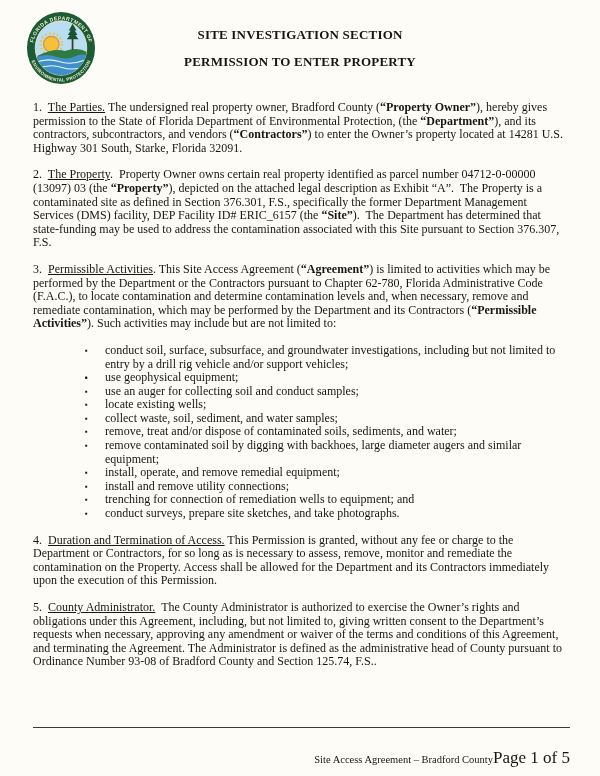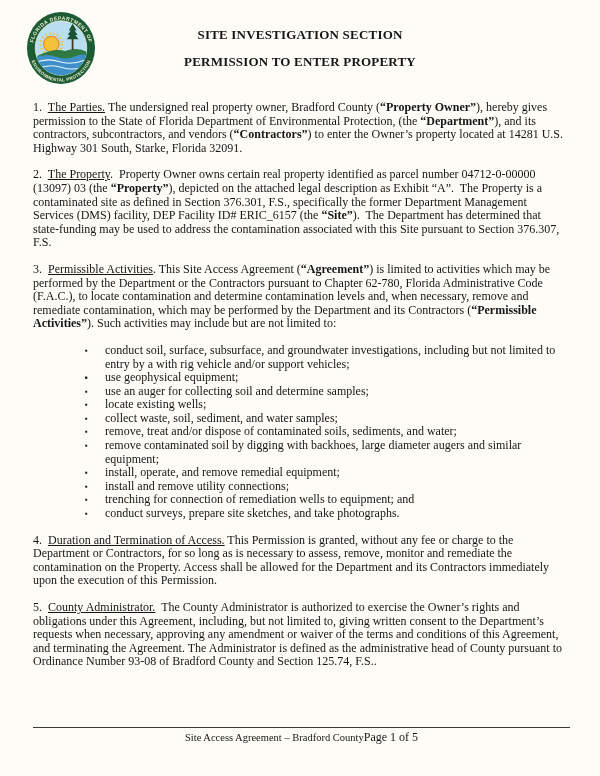--- a/index.html
+++ b/index.html
@@ -39,26 +39,26 @@
     line-height: 13.6px;
   }
   .footer {
     position: absolute;
     left: 33px;
     right: 30px;
     top: 727px;
     border-top: 1px solid #3a3a3a;
     padding-top: 3px;
     display: flex;
-    justify-content: center;
+    justify-content: flex-end;
     align-items: baseline;
     background: #fdfcf7;
   }
   .footer-left { font-size: 10.5px; }
-  .footer-right { font-size: 12px; }
+  .footer-right { font-size: 17px; margin-top: 20px; }
 </style>
 </head>
 <body>
 
 <div class="page">
 
   <svg class="seal" viewBox="0 0 72 76" width="70" height="74" xmlns="http://www.w3.org/2000/svg">
     <defs>
       <clipPath id="innerClip">
           <ellipse cx="36" cy="38" rx="26.5" ry="28"></ellipse>
@@ -89,24 +89,24 @@
   <div class="titles">
     <div class="title">SITE INVESTIGATION SECTION</div>
     <div class="title">PERMISSION TO ENTER PROPERTY</div>
   </div>
 
   <div class="doc-body">
     <p class="para"><span>1.&nbsp; </span><span class="u">The Parties.</span><span> The undersigned real property owner, Bradford County (</span><span class="b">“Property Owner”</span><span>), hereby gives permission to the State of Florida Department of Environmental Protection, (the </span><span class="b">“Department”</span><span>), and its contractors, subcontractors, and vendors (</span><span class="b">“Contractors”</span><span>) to enter the Owner’s property located at 14281 U.S. Highway 301 South, Starke, Florida 32091.</span></p>
     <p class="para"><span>2.&nbsp; </span><span class="u">The Property</span><span>.&nbsp; Property Owner owns certain real property identified as parcel number 04712-0-00000 (13097) 03 (the </span><span class="b">“Property”</span><span>), depicted on the attached legal description as Exhibit “A”.&nbsp; The Property is a contaminated site as defined in Section 376.301, F.S., specifically the former Department Management Services (DMS) facility, DEP Facility ID# ERIC_6157 (the </span><span class="b">“Site”</span><span>).&nbsp; The Department has determined that state-funding may be used to address the contamination associated with this Site pursuant to Section 376.307, F.S.</span></p>
     <p class="para"><span>3.&nbsp; </span><span class="u">Permissible Activities</span><span>. This Site Access Agreement (</span><span class="b">“Agreement”</span><span>) is limited to activities which may be performed by the Department or the Contractors pursuant to Chapter 62-780, Florida Administrative Code (F.A.C.), to locate contamination and determine contamination levels and, when necessary, remove and remediate contamination, which may be performed by the Department and its Contractors (</span><span class="b">“Permissible Activities”</span><span>). Such activities may include but are not limited to:</span></p>
     <ul class="activities">
-        <li><span class="marker">▪</span><span>conduct soil, surface, subsurface, and groundwater investigations, including but not limited to entry by a with rig vehicle and/or support vehicles;</span></li>
+        <li><span class="marker">▪</span><span>conduct soil, surface, subsurface, and groundwater investigations, including but not limited to entry by a drill rig vehicle and/or support vehicles;</span></li>
         <li><span class="marker">▪</span></li>
         <li><span class="marker">▪</span><span>use geophysical equipment;</span></li>
-        <li><span class="marker">▪</span><span>use an auger for collecting soil and determine samples;</span></li>
+        <li><span class="marker">▪</span><span>use an auger for collecting soil and conduct samples;</span></li>
         <li><span class="marker">▪</span><span>locate existing wells;</span></li>
         <li><span class="marker">▪</span><span>collect waste, soil, sediment, and water samples;</span></li>
         <li><span class="marker">▪</span><span>remove, treat and/or dispose of contaminated soils, sediments, and water;</span></li>
         <li><span class="marker">▪</span><span>remove contaminated soil by digging with backhoes, large diameter augers and similar equipment;</span></li>
         <li><span class="marker">▪</span><span>install, operate, and remove remedial equipment;</span></li>
         <li><span class="marker">▪</span><span>install and remove utility connections;</span></li>
         <li><span class="marker">▪</span><span>trenching for connection of remediation wells to equipment; and</span></li>
         <li><span class="marker">▪</span><span>conduct surveys, prepare site sketches, and take photographs.</span></li>
       </ul>
     <p class="para"><span>4.&nbsp; </span><span class="u">Duration and Termination of Access.</span><span> This Permission is granted, without any fee or charge to the Department or Contractors, for so long as is necessary to assess, remove, monitor and remediate the contamination on the Property. Access shall be allowed for the Department and its Contractors immediately upon the execution of this Permission.</span></p>

